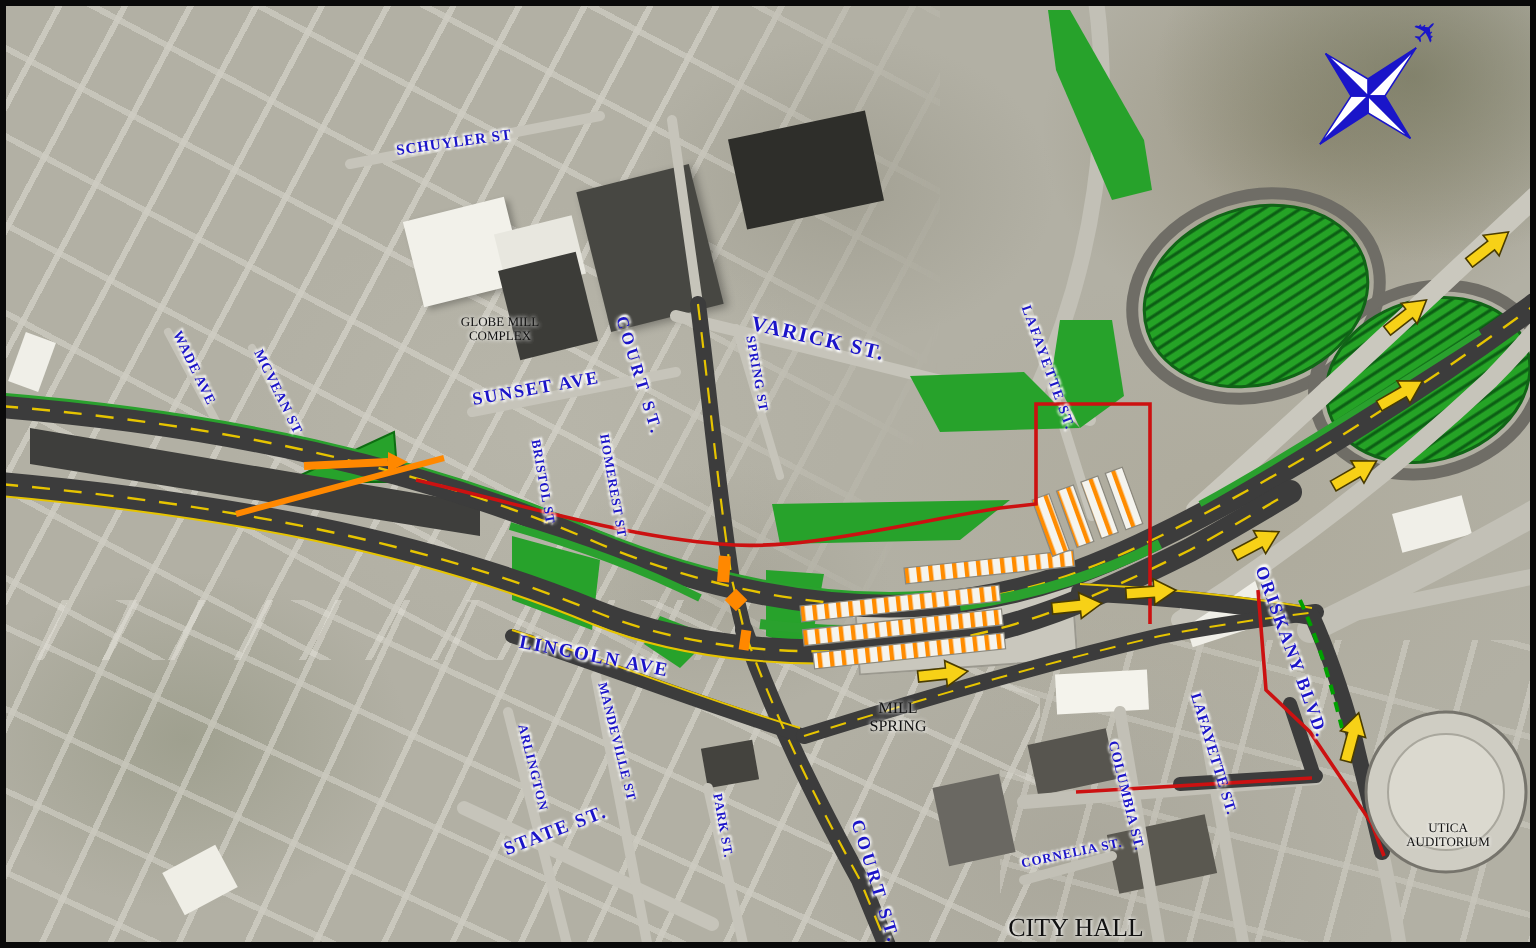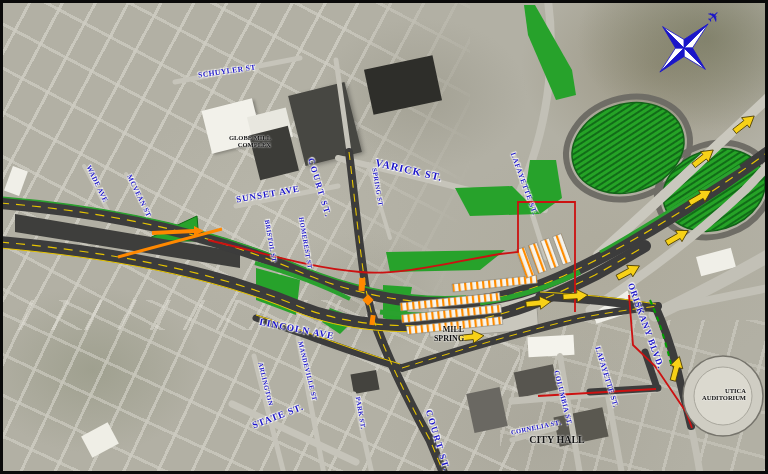--- a/index.html
+++ b/index.html
@@ -30,22 +30,22 @@
       repeating-linear-gradient(115deg, transparent 0 28px, rgba(230,228,220,.9) 28px 31px),
       repeating-linear-gradient(25deg,  transparent 0 34px, rgba(224,222,214,.85) 34px 37px);}
   #grid-se{left:500px;top:320px;width:268px;height:154px;opacity:.4;
     background:
       repeating-linear-gradient(105deg, transparent 0 30px, rgba(228,226,218,.9) 30px 33px),
       repeating-linear-gradient(15deg,  transparent 0 40px, rgba(222,220,212,.8) 40px 43px);}
   .bldg{position:absolute;}
   
   .slabel{position:absolute;font-weight:bold;white-space:nowrap;
     text-shadow:0 0 2px #fff,0 0 2px #fff,1px 1px 1px #fff,-1px -1px 1px #fff;}
-  .plabel{position:absolute;font-weight:bold;color:#111;text-align:right;line-height:1.08;
-    white-space:nowrap;text-shadow:0 0 2px rgba(255,255,255,.85),0 0 2px rgba(255,255,255,.85);}
+  .plabel{position:absolute;font-weight:normal;color:#111;text-align:center;line-height:1.08;
+    white-space:nowrap;text-shadow:0 0 2px rgba(255,255,255,.85),0 0 2px rgba(255,255,255,.85);margin-top:24px;}
   #frame{position:absolute;inset:0;border:3px solid #0a0a0a;pointer-events:none;}
   svg{position:absolute;left:0;top:0;}
 </style>
 </head>
 <body>
 
 <div id="stage">
 
   <div class="layer" id="bg-blotch"></div>
   <div class="grid" id="grid-nw"></div>
@@ -261,21 +261,21 @@
       <div class="slabel" style="left: 563px; top: 398px; font-size: 7px; color: rgb(27, 20, 201); letter-spacing: 0.5px; transform: translate(-50%, -50%) rotate(76deg);">COLUMBIA ST.</div>
       <div class="slabel" style="left: 536px; top: 427px; font-size: 6.5px; color: rgb(27, 20, 201); letter-spacing: 0.5px; transform: translate(-50%, -50%) rotate(-12deg);">CORNELIA ST.</div>
       <div class="plabel" style="left: 250px; top: 141px; font-size: 6.5px; color: rgb(17, 17, 17); transform: translate(-50%, -50%);">
         <div>GLOBE MILL</div>
         <div>COMPLEX</div>
       </div>
       <div class="plabel" style="left: 449px; top: 335px; font-size: 8px; color: rgb(17, 17, 17); transform: translate(-50%, -50%);">
         <div>MILL</div>
         <div>SPRING</div>
       </div>
-      <div class="plabel" style="left: 557px; top: 440px; font-size: 10px; color: rgb(17, 17, 17); transform: translate(-50%, -50%);">
+      <div class="plabel" style="left: 538px; top: 440px; font-size: 13px; color: rgb(17, 17, 17); transform: translate(-50%, -50%);">
         <div>CITY HALL</div>
       </div>
       <div class="plabel" style="left: 724px; top: 394px; font-size: 6.5px; color: rgb(17, 17, 17); transform: translate(-50%, -50%);">
         <div>UTICA</div>
         <div>AUDITORIUM</div>
       </div>
     </div>
 
   <div id="frame"></div>
 </div>

